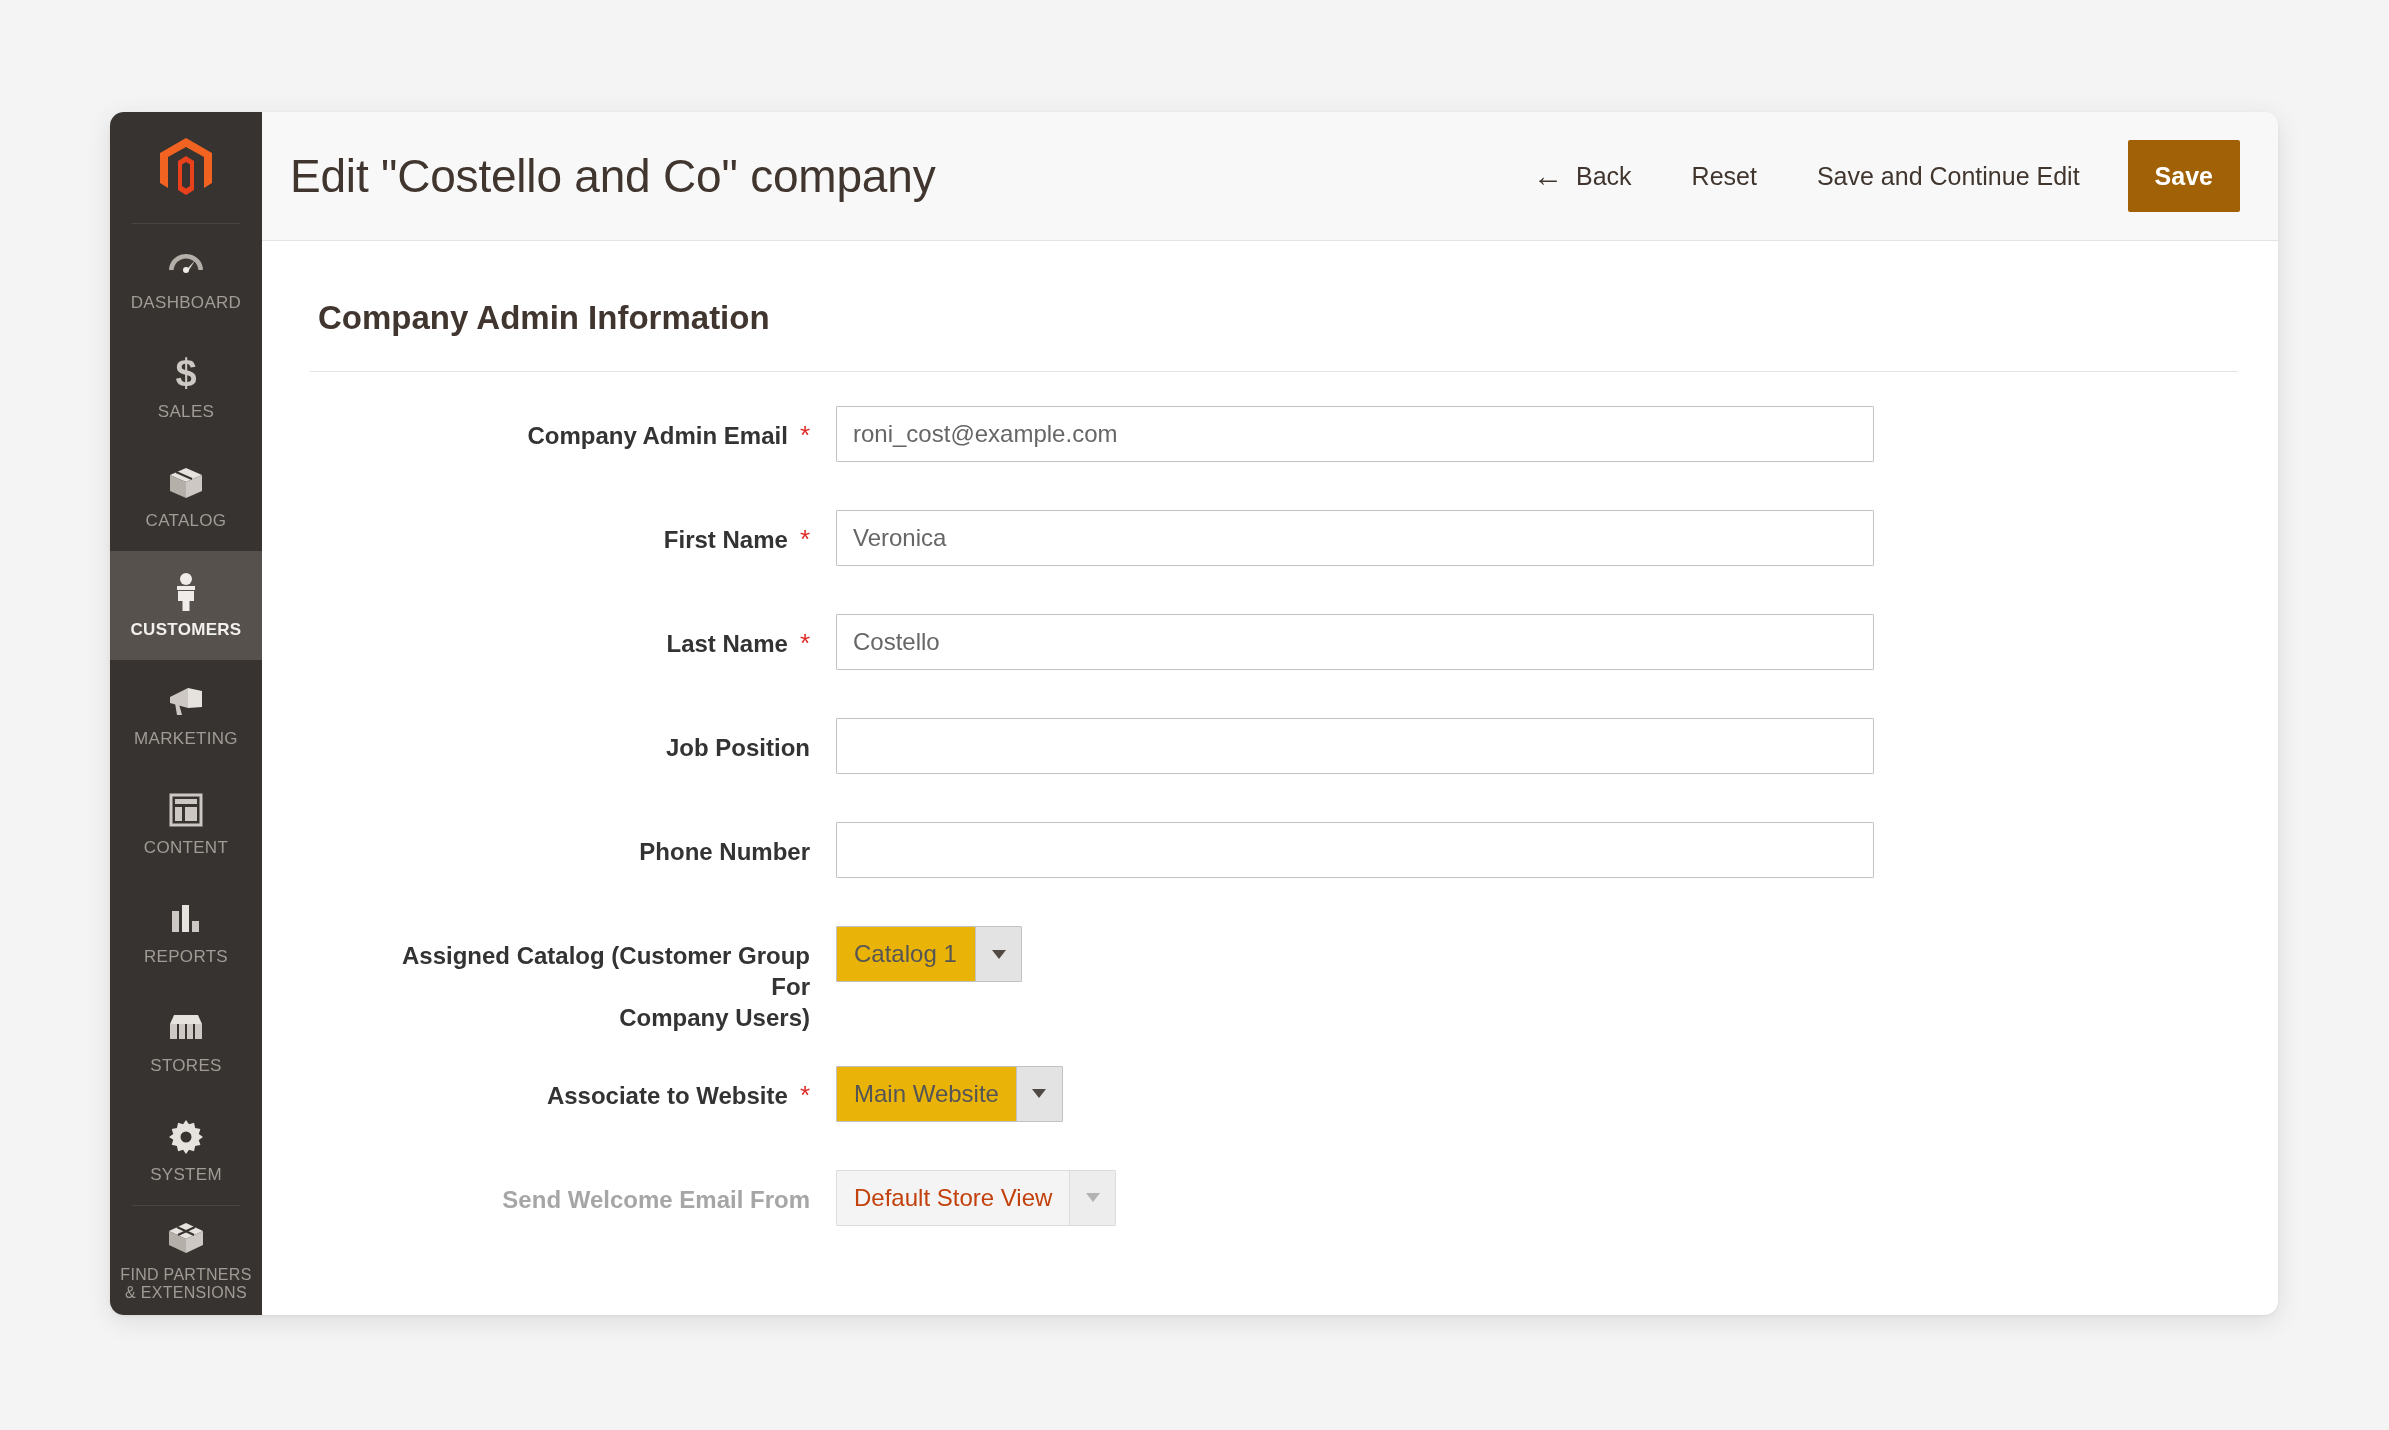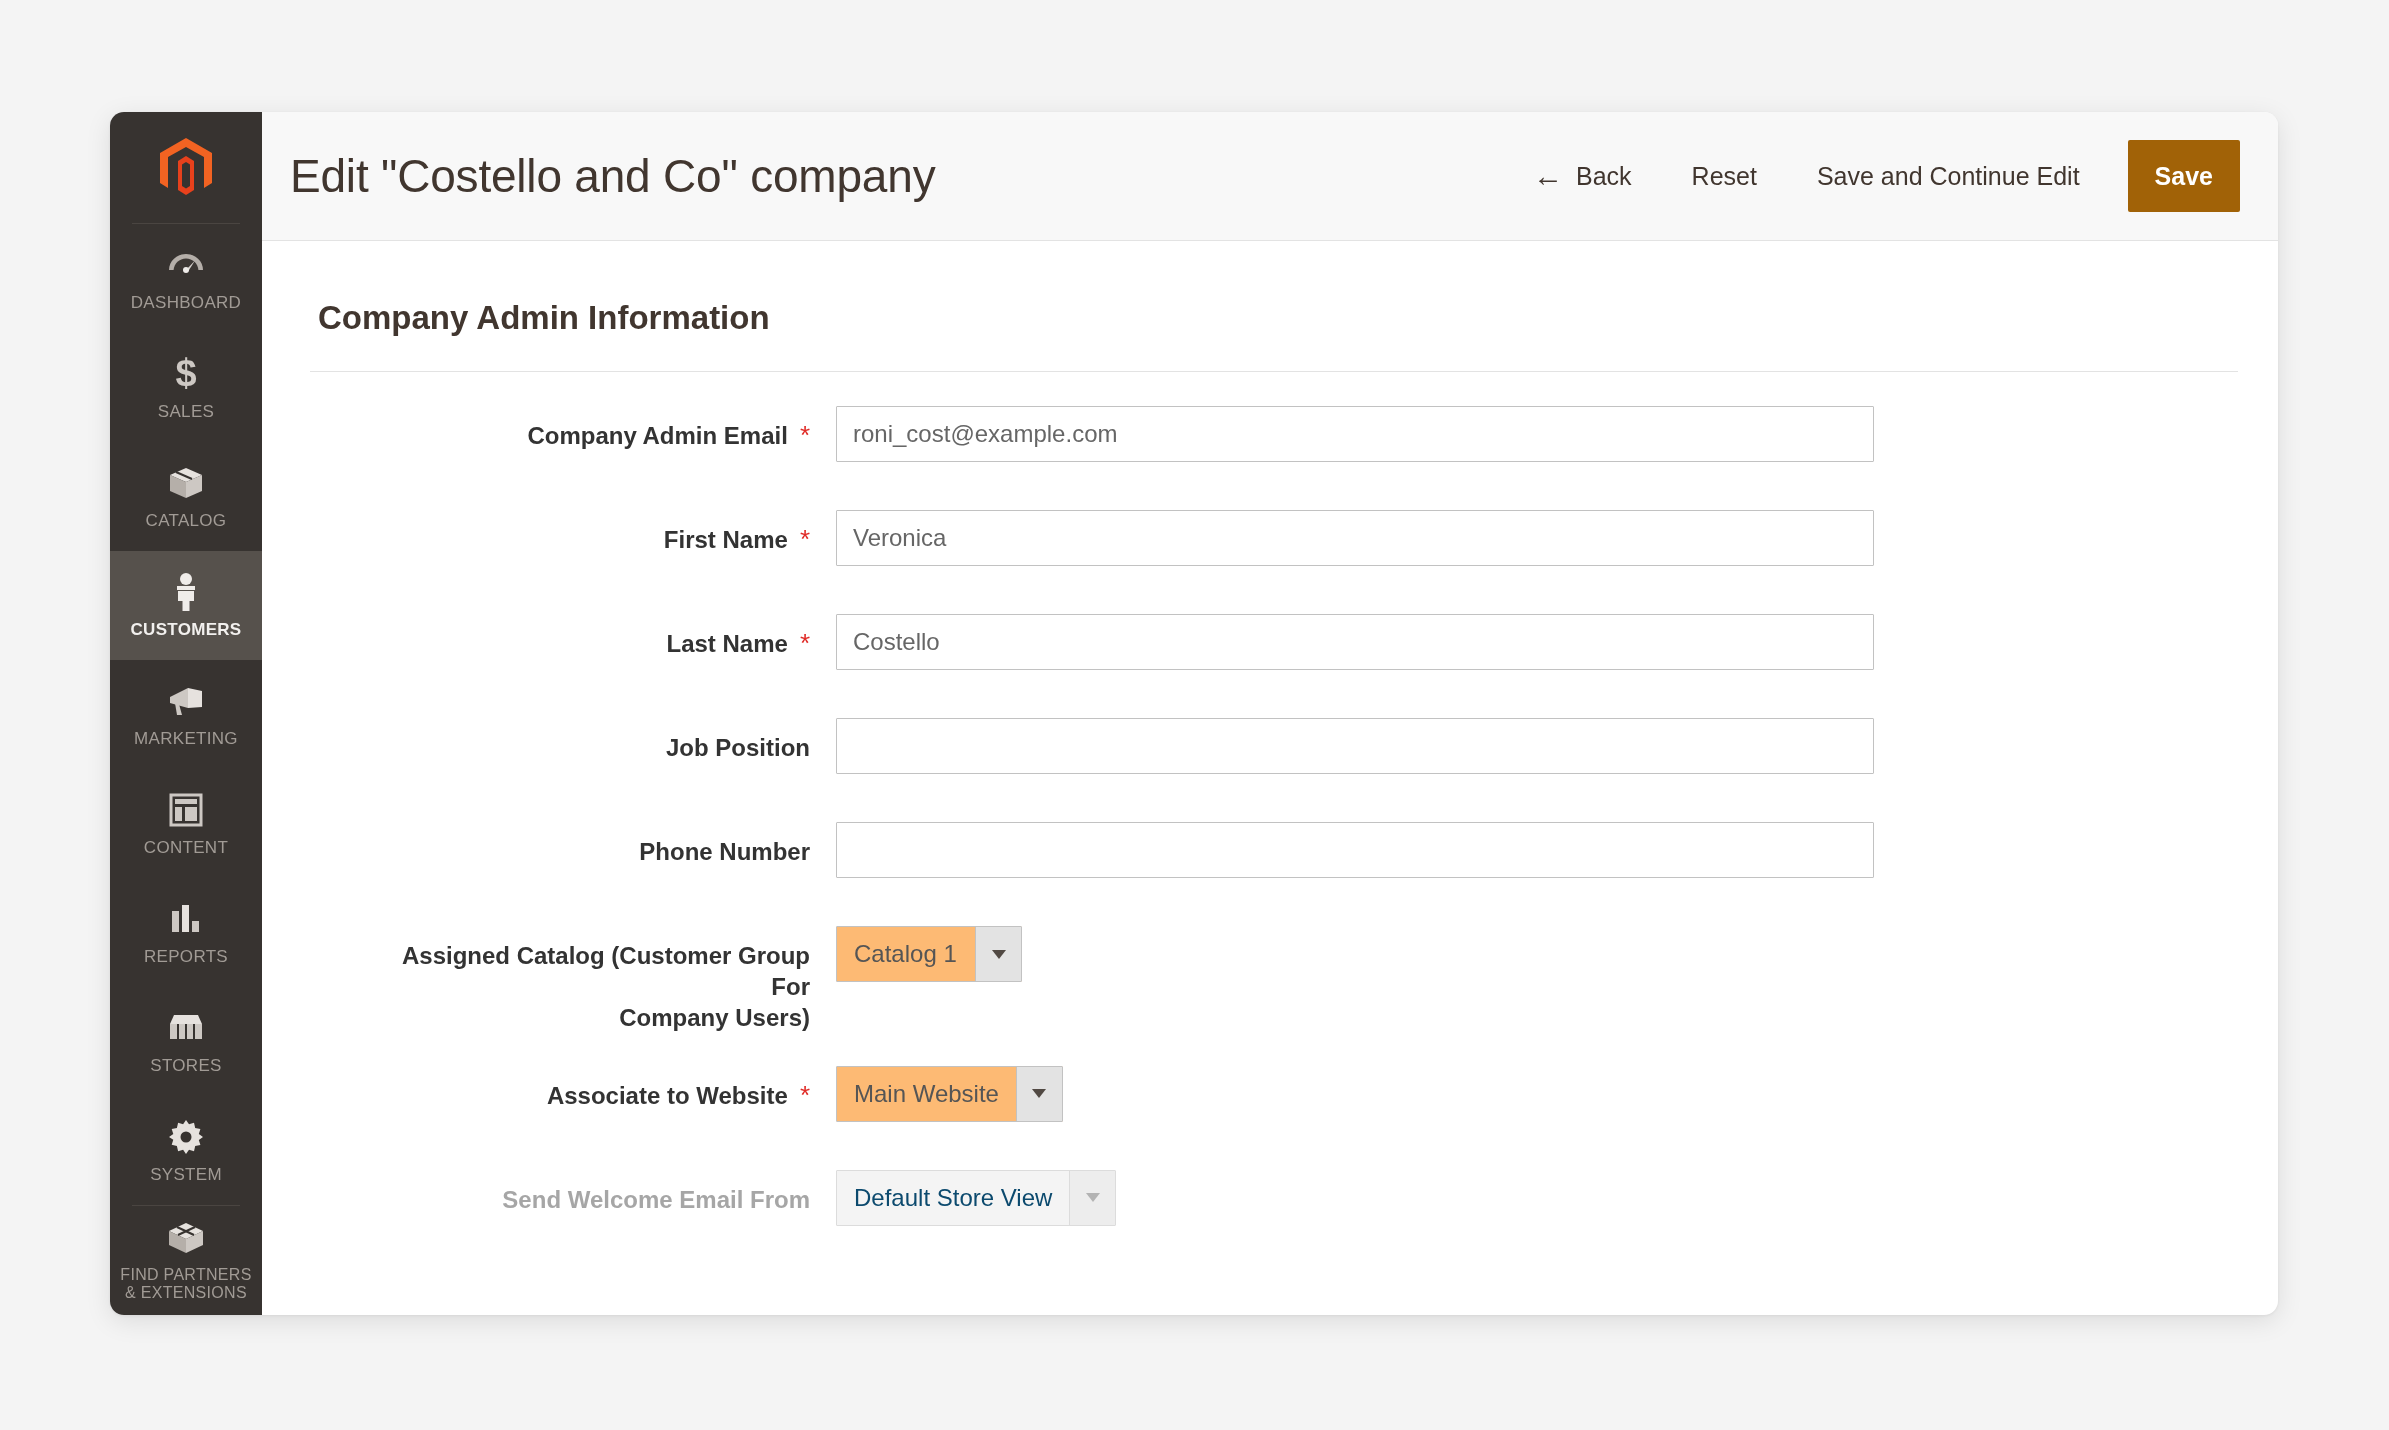--- a/index.html
+++ b/index.html
@@ -197,21 +197,21 @@
     font-family: "Liberation Sans", sans-serif;
     border-radius: 1px;
   }
   .text-input::placeholder { color: #adadad; }
 
   .select-box {
     display: inline-flex;
     align-items: stretch;
     border: 1px solid #c2c2c2;
     height: 56px;
-    background: #fdba74;
+    background: #eab308;
     cursor: pointer;
     border-radius: 1px;
   }
   .select-value {
     display: flex; align-items: center;
     padding: 0 17px;
     font-size: 24px;
     color: #555555;
     white-space: nowrap;
   }
@@ -221,21 +221,21 @@
     background: #e3e3e3;
     border-left: 1px solid #c2c2c2;
     display: flex; align-items: center; justify-content: center;
   }
   .select-arrow svg { display: block; }
   .select-box.w-catalog .select-value { min-width: 138px; }
   .select-box.w-website .select-value { min-width: 162px; }
   .select-box.w-store .select-value  { min-width: 190px; }
 
   .select-box.disabled { border-color: #dcdcdc; background: #f4f4f4; cursor: default; }
-  .select-box.disabled .select-value { color: #0c4a6e; }
+  .select-box.disabled .select-value { color: #c2410c; }
   .select-box.disabled .select-arrow { background: #ededed; border-left-color: #dcdcdc; }
 </style>
 </head>
 <body>
 
 <div id="app-card">
 
   <nav id="sidebar">
 
     <div id="logo-wrap">

